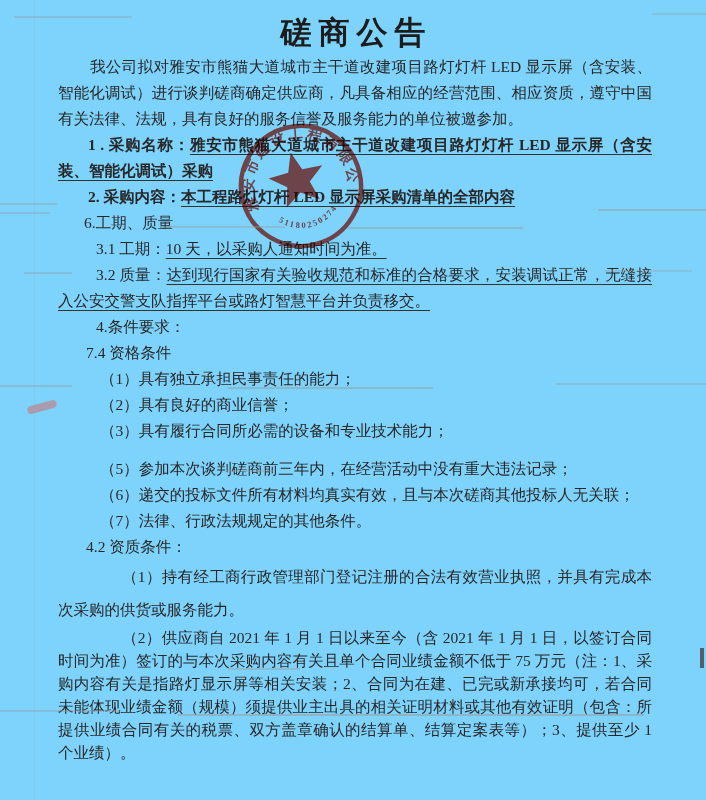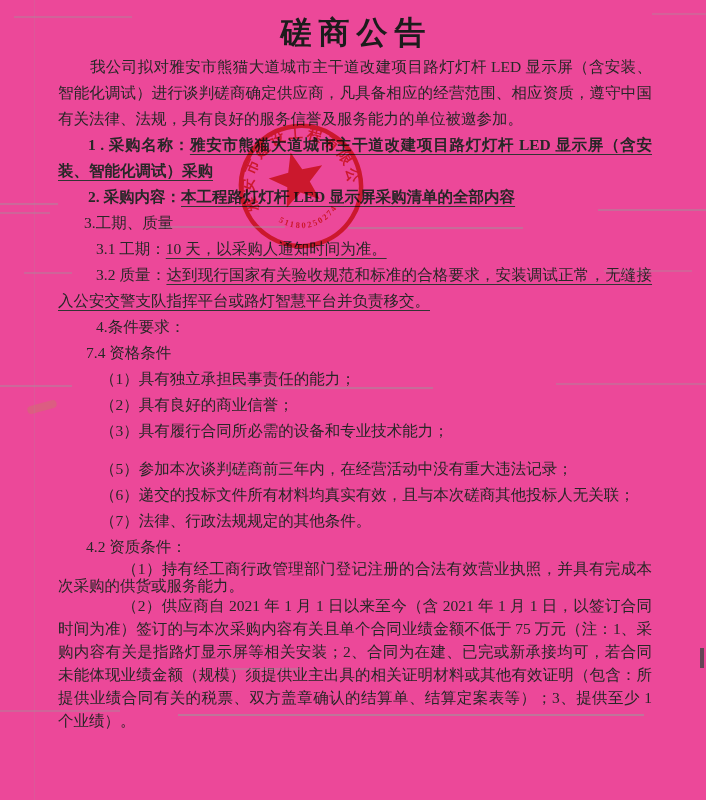--- a/index.html
+++ b/index.html
@@ -1,39 +1,39 @@
 <!DOCTYPE html>
 <html><head>
 <meta charset="utf-8">
 <style>
   html,body{margin:0;padding:0;background:#e9e9e7;}
   .page{
     position:relative;width:706px;height:800px;margin:0 auto;
-    background:#ec4899;overflow:hidden;
+    background:#7dd3fc;overflow:hidden;
     font-family:"Liberation Serif","DejaVu Serif",serif;
     color:#272727;
   }
   .title{
     margin:12px 0 0;text-align:center;
     font-size:31px;font-weight:700;letter-spacing:7px;text-indent:7px;
     color:#1c1c1c;
   }
   .body{
     padding:0 54px 0 58px;
     font-size:15.5px;line-height:26px;text-align:justify;
   }
   p.para{margin:0;padding:0;}
   .intro{margin-top:30px;text-indent:32px;}
   .item {margin-top:0;text-indent:30px;font-weight:bold;}
   .item3{margin-top:0;text-indent:26px;}
   .sub  {margin-top:2px;text-indent:38px;}
   .sec  {margin-top:6px;text-indent:28px;}
   .cond {margin-top:3px;text-indent:42px;}
   .cond.gap{margin-top:12px;}
-  .qual {margin-top:0;text-indent:64px;line-height:17px;}
+  .qual {margin-top:0;text-indent:64px;line-height:33px;}
   .dense{margin-top:0;line-height:23px;}
   .ul{
     text-decoration:underline;
     text-underline-offset:4px;
     text-decoration-thickness:1px;
     text-decoration-color:#333;
   }
   .seal{
     position:absolute;left:221px;top:106px;
     mix-blend-mode:multiply;opacity:.88;
@@ -47,21 +47,21 @@
 <body>
 
 <div class="page">
 
   <h1 class="title">磋商公告</h1>
 
   <div class="body">
       <p class="para intro"><span class="">我公司拟对雅安市熊猫大道城市主干道改建项目路灯灯杆 LED 显示屏（含安装、智能化调试）进行谈判磋商确定供应商，凡具备相应的经营范围、相应资质，遵守中国有关法律、法规，具有良好的服务信誉及服务能力的单位被邀参加。</span></p>
       <p class="para item"><span class="">1 . 采购名称：</span><span class="ul">雅安市熊猫大道城市主干道改建项目路灯灯杆 LED 显示屏（含安装、智能化调试）采购</span></p>
       <p class="para item"><span class="">2. 采购内容：</span><span class="ul">本工程路灯灯杆 LED 显示屏采购清单的全部内容</span></p>
-      <p class="para item3"><span class="">3.工期、质量</span></p>
+      <p class="para item3"><span class="">6.工期、质量</span></p>
       <p class="para sub"><span class="">3.1 工期：</span><span class="ul">10 天，以采购人通知时间为准。</span></p>
       <p class="para sub"><span class="">3.2 质量：</span><span class="ul">达到现行国家有关验收规范和标准的合格要求，安装调试正常，无缝接入公安交警支队指挥平台或路灯智慧平台并负责移交。</span></p>
       <p class="para sub"><span class="">4.条件要求：</span></p>
       <p class="para sec"><span class="">7.4 资格条件</span></p>
       <p class="para cond"><span class="">（1）具有独立承担民事责任的能力；</span></p>
       <p class="para cond"><span class="">（2）具有良好的商业信誉；</span></p>
       <p class="para cond"><span class="">（3）具有履行合同所必需的设备和专业技术能力；</span></p>
       <p class="para cond gap"><span class="">（5）参加本次谈判磋商前三年内，在经营活动中没有重大违法记录；</span></p>
       <p class="para cond"><span class="">（6）递交的投标文件所有材料均真实有效，且与本次磋商其他投标人无关联；</span></p>
       <p class="para cond"><span class="">（7）法律、行政法规规定的其他条件。</span></p>

